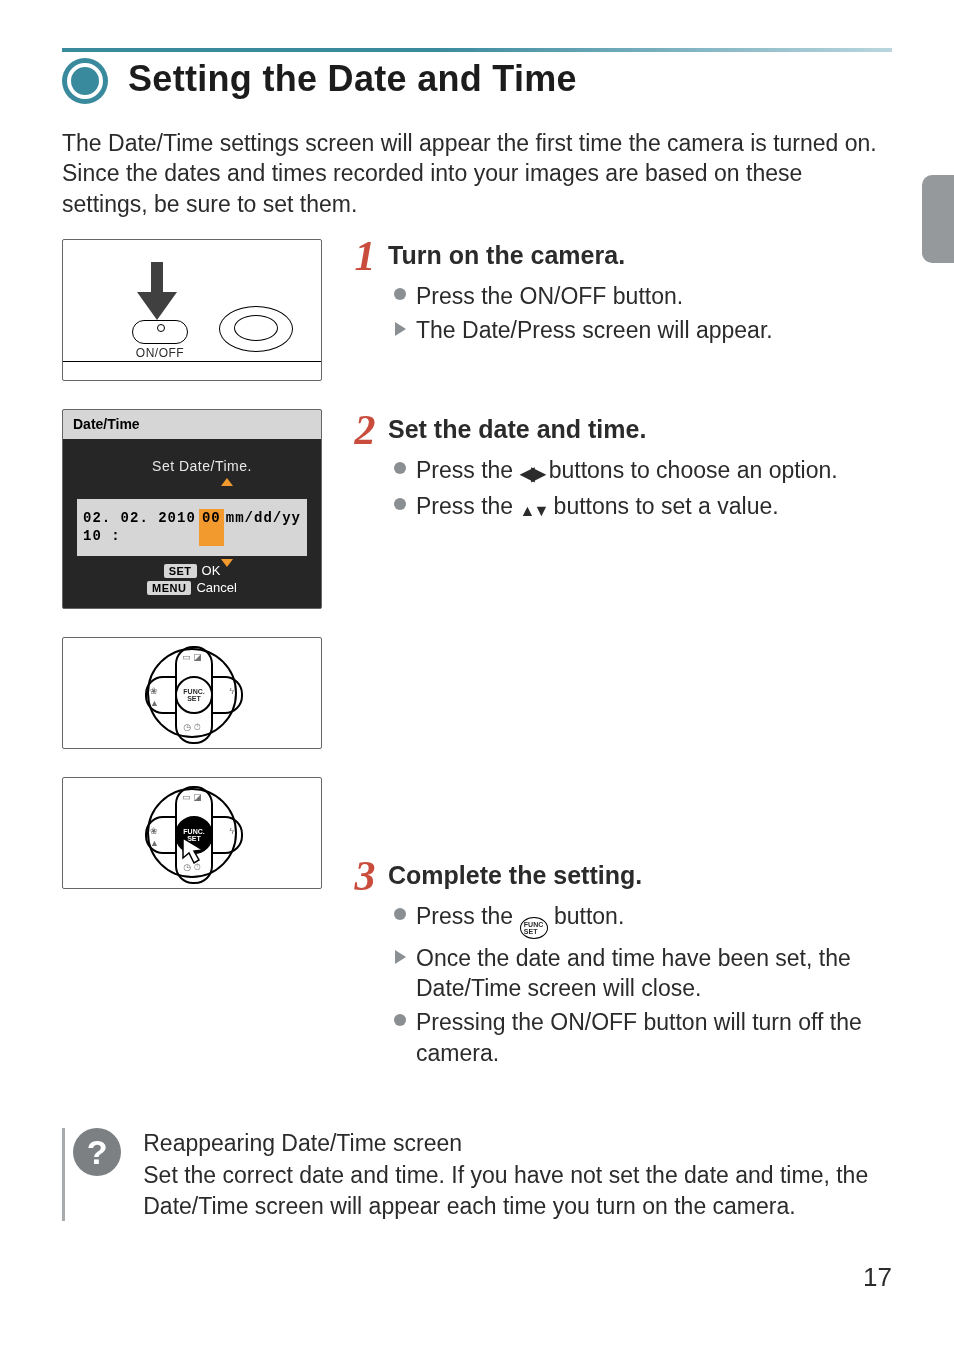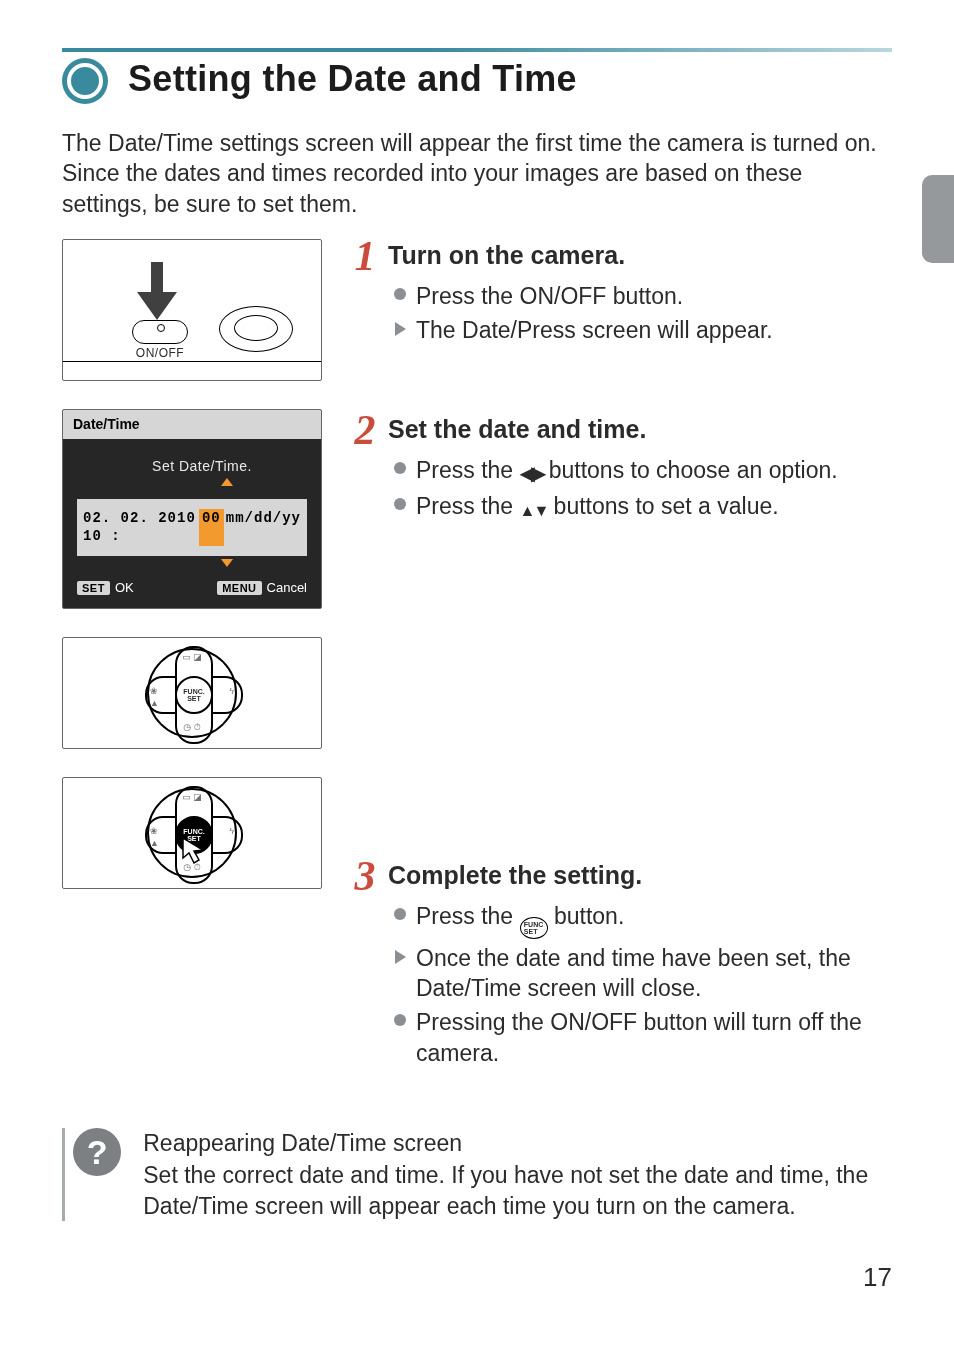--- a/index.html
+++ b/index.html
@@ -115,21 +115,21 @@
     width:0;height:0;border-left:6px solid transparent;border-right:6px solid transparent;
     margin:3px auto;
   }
   .fig2 .tri-up{border-bottom:8px solid #f29a2e;}
   .fig2 .tri-dn{border-top:8px solid #f29a2e;margin-bottom:20px;}
   .fig2 .tri-wrap{display:flex;justify-content:center;}
   .fig2 .tri-col{margin-left:70px;}
   .fig2 .foot{
     display:flex;justify-content:space-between;padding:0 14px 12px;
     font-size:13px;align-items:center;
-    position:absolute;left:0;right:0;bottom:0;
+    position:absolute;left:0;right:0;bottom:0;flex-direction:column;
   }
   .fig2 .tag{
     background:#d6d6d6;color:#000;font-size:11px;font-weight:bold;
     padding:1px 5px;border-radius:2px;margin-right:5px;letter-spacing:.5px;
   }
 
   
   .wheel-box{height:110px;display:flex;align-items:center;justify-content:center;}
   .wheel{width:90px;height:90px;position:relative;}
   .wheel .outer{position:absolute;inset:0;border:2px solid #000;border-radius:50%;}

